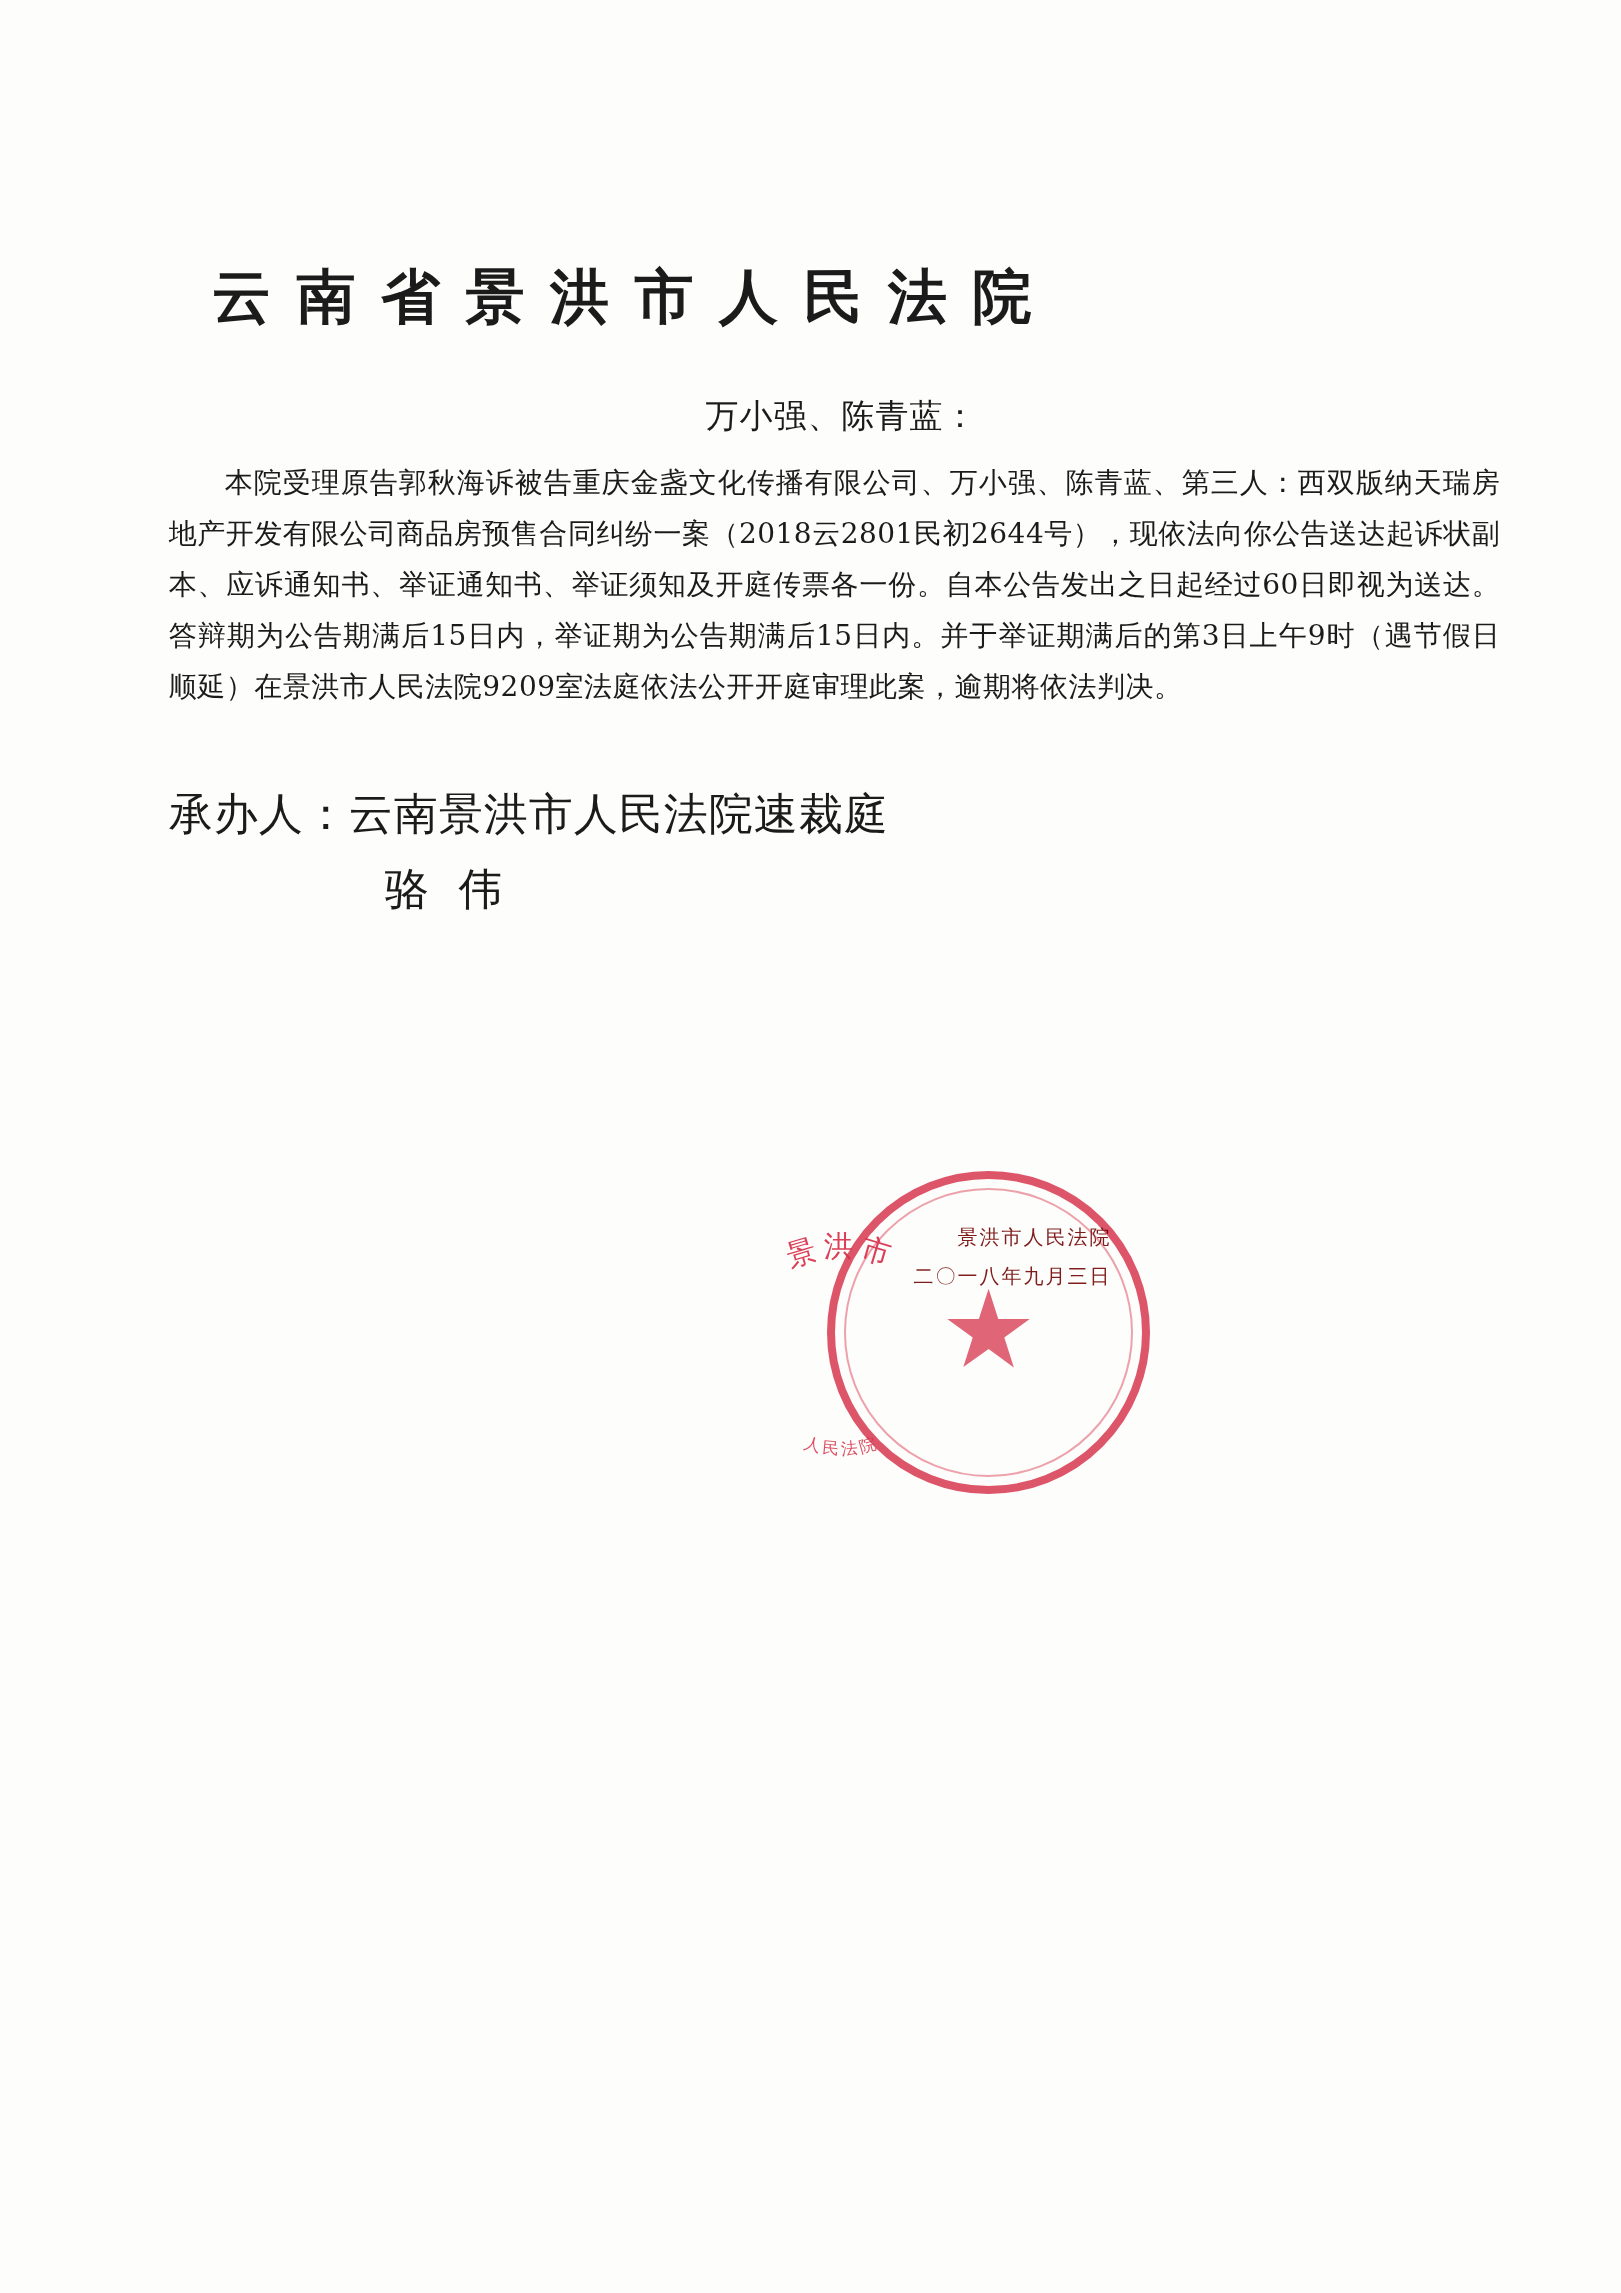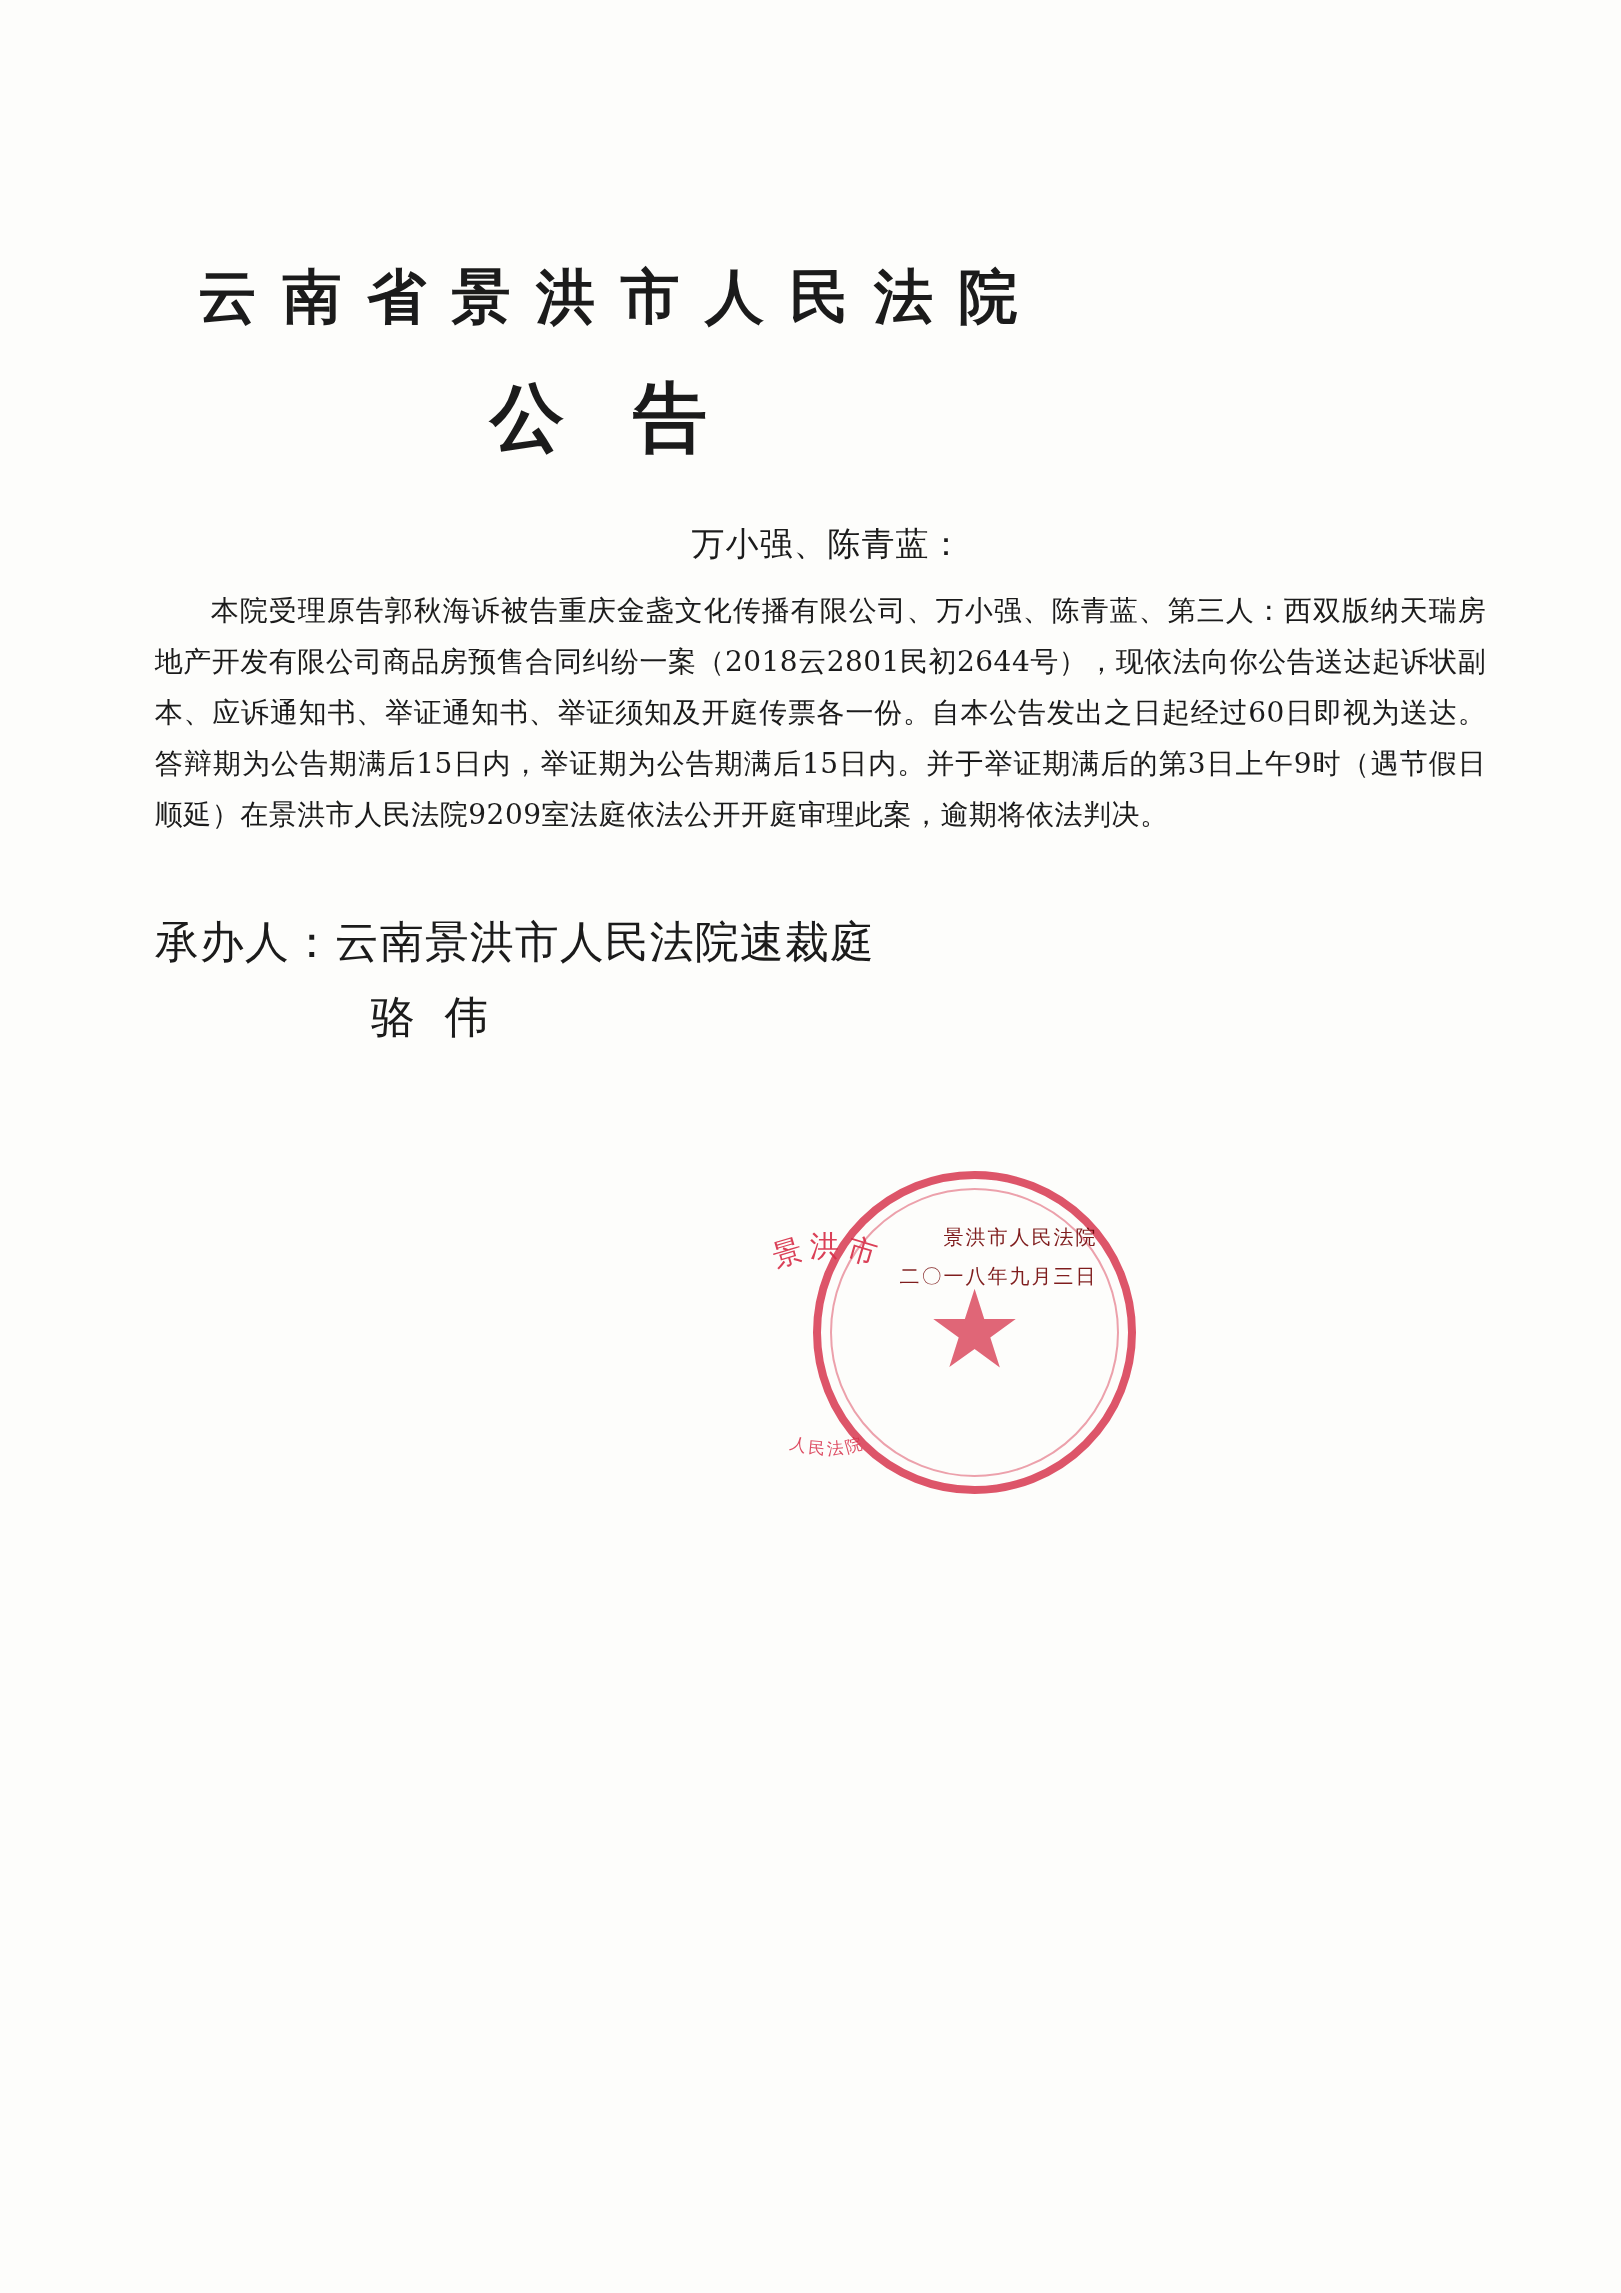--- a/index.html
+++ b/index.html
@@ -18,21 +18,21 @@
 
   
   .page {
     position: absolute;
     inset: 0;
     background: #fdfdfb;
   }
 
   .doc {
     position: absolute;
-    left: 147px;
+    left: 161px;
     top: 0;
     width: 1353px;
     height: 1640px;
   }
 
   
   .court-title {
     margin-top: 265px;
     font-size: 59px;
     font-weight: 700;
@@ -165,21 +165,20 @@
   }
 </style>
 </head>
 <body>
 
 <div class="page">
   <div class="doc">
 
     <div class="court-title">云南省景洪市人民法院</div>
 
-    <div class="doc-type">公告</div>
 
     <div class="addressee">万小强、陈青蓝：</div>
 
     <div class="body-text">本院受理原告郭秋海诉被告重庆金盏文化传播有限公司、万小强、陈青蓝、第三人：西双版纳天瑞房地产开发有限公司商品房预售合同纠纷一案（2018云2801民初2644号），现依法向你公告送达起诉状副本、应诉通知书、举证通知书、举证须知及开庭传票各一份。自本公告发出之日起经过60日即视为送达。答辩期为公告期满后15日内，举证期为公告期满后15日内。并于举证期满后的第3日上午9时（遇节假日顺延）在景洪市人民法院9209室法庭依法公开开庭审理此案，逾期将依法判决。</div>
 
     <div class="signoff">
       <div class="line1">承办人：云南景洪市人民法院速裁庭</div>
       <div class="line2">骆 伟</div>
     </div>
 

